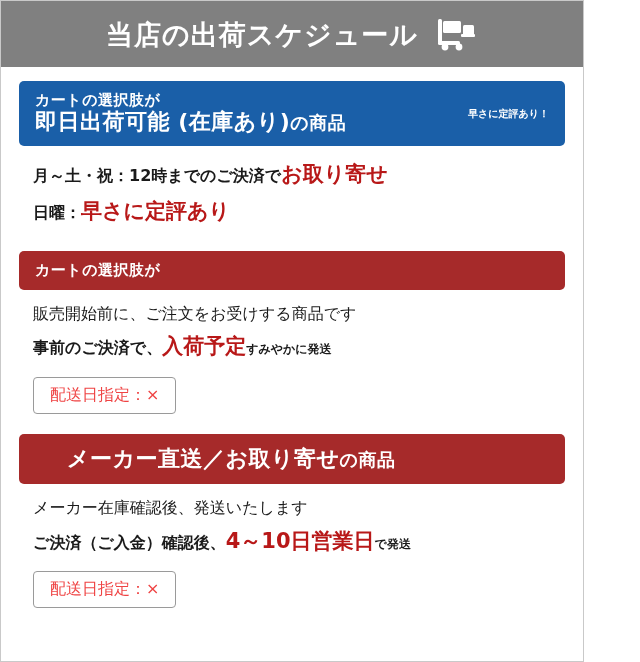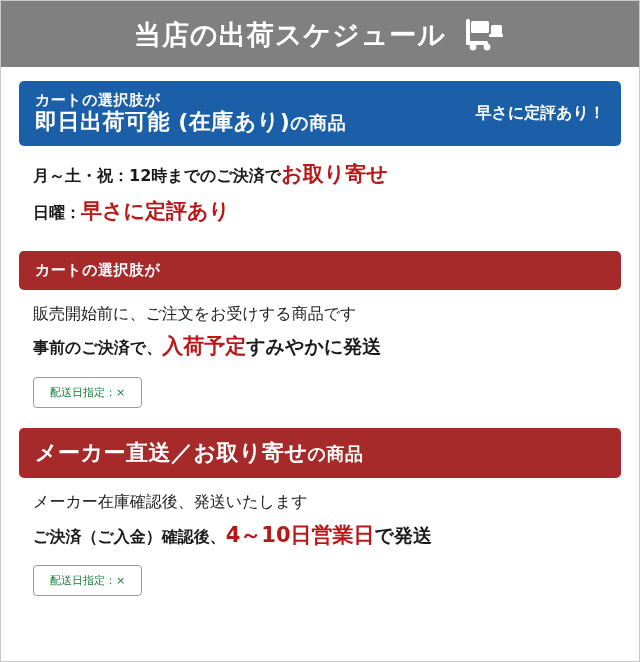--- a/index.html
+++ b/index.html
@@ -3,21 +3,21 @@
 <meta charset="utf-8">
 <style>
   * { box-sizing: border-box; margin: 0; padding: 0; }
   html, body {
     width: 640px;
     height: 662px;
     font-family: "DejaVu Sans", "Liberation Sans", sans-serif;
     background: #ffffff;
   }
   .page {
-    width: 640px;
+    width: 584px;
     height: 662px;
     border: 1px solid #c9c9c9;
     background: #ffffff;
     position: relative;
     overflow: hidden;
   }
   
   .header {
     height: 66px;
     background: #808080;
@@ -62,29 +62,30 @@
   .banner-big {
     font-size: 22px;
     font-weight: bold;
     letter-spacing: 0.5px;
   }
   .banner-big .thin {
     font-size: 18px;
     font-weight: bold;
   }
   .banner-note {
-    font-size: 16px;
+    font-size: 10px;
     font-weight: bold;
     white-space: nowrap;
     align-self: center;
   }
   .banner-single {
     font-size: 22px;
     font-weight: bold;
     letter-spacing: 0.5px;
+    margin-left: 32px;
   }
   .banner-single .thin { font-size: 18px; }
   
   .detail {
     padding: 12px 10px 4px 14px;
   }
   .detail p {
     font-size: 16px;
     color: #1a1a1a;
     line-height: 1.55;
@@ -93,30 +94,30 @@
   }
   .detail p.normal { font-weight: normal; }
   .em-red {
     color: #b81818;
     font-weight: bold;
     font-size: 21px;
   }
   .em-dark {
     color: #1a1a1a;
     font-weight: bold;
-    font-size: 19px;
+    font-size: 12px;
   }
   
   .tag {
     display: inline-block;
     border: 1px solid #9a9a9a;
     border-radius: 4px;
     padding: 7px 16px;
-    font-size: 11px;
-    color: #15803d;
+    font-size: 16px;
+    color: #ef4444;
     margin-top: 10px;
     background: #ffffff;
   }
   .sec { margin-top: 16px; }
 </style>
 </head>
 <body>
 
 <div class="page">
 

